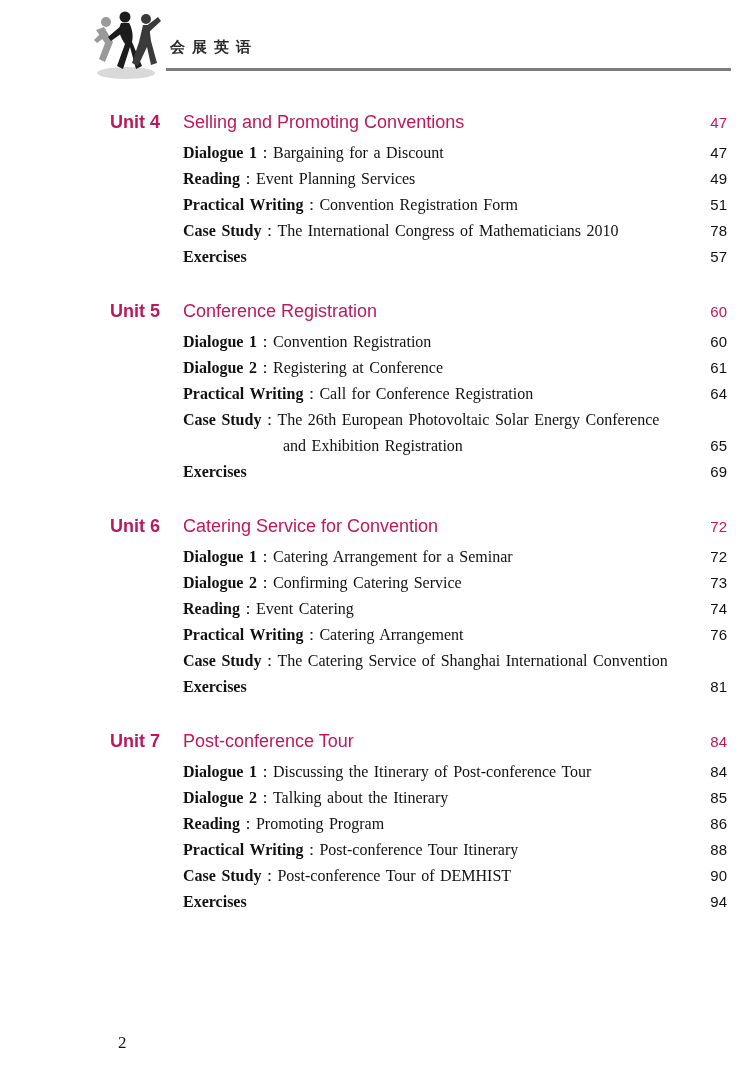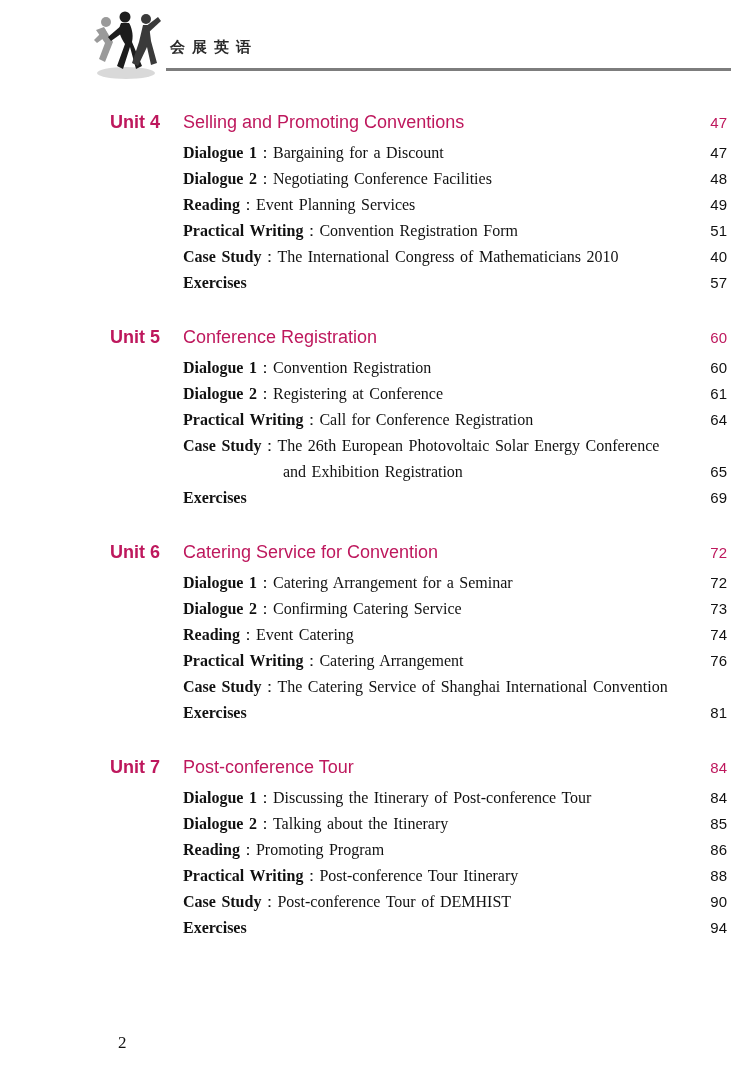--- a/index.html
+++ b/index.html
@@ -140,34 +140,30 @@
       <span class="unit-label">Unit 4</span>
       <span class="unit-title">Selling and Promoting Conventions</span>
       <span class="unit-page">47</span>
     </div>
     <div class="unit-items">
           <div class="toc-row">
     <span class="row-text"><span class="lbl">Dialogue 1</span><span class="body">：Bargaining for a Discount</span></span>
     <span class="row-page">47</span>
   </div>
           <div class="toc-row">
-    <span class="row-text"><span class="lbl">Dialogue 2</span><span class="body">：Negotiating Conference Facilities</span></span>
-    <span class="row-page">48</span>
-  </div>
-          <div class="toc-row">
     <span class="row-text"><span class="lbl">Reading</span><span class="body">：Event Planning Services</span></span>
     <span class="row-page">49</span>
   </div>
           <div class="toc-row">
     <span class="row-text"><span class="lbl">Practical Writing</span><span class="body">：Convention Registration Form</span></span>
     <span class="row-page">51</span>
   </div>
           <div class="toc-row">
     <span class="row-text"><span class="lbl">Case Study</span><span class="body">：The International Congress of Mathematicians 2010</span></span>
-    <span class="row-page">40</span>
+    <span class="row-page">78</span>
   </div>
           <div class="toc-row">
     <span class="row-text"><span class="lbl">Exercises</span><span class="body"></span></span>
     <span class="row-page">57</span>
   </div>
         </div>
   </section>
       <section class="unit">
     <div class="unit-heading">
       <span class="unit-label">Unit 5</span>

